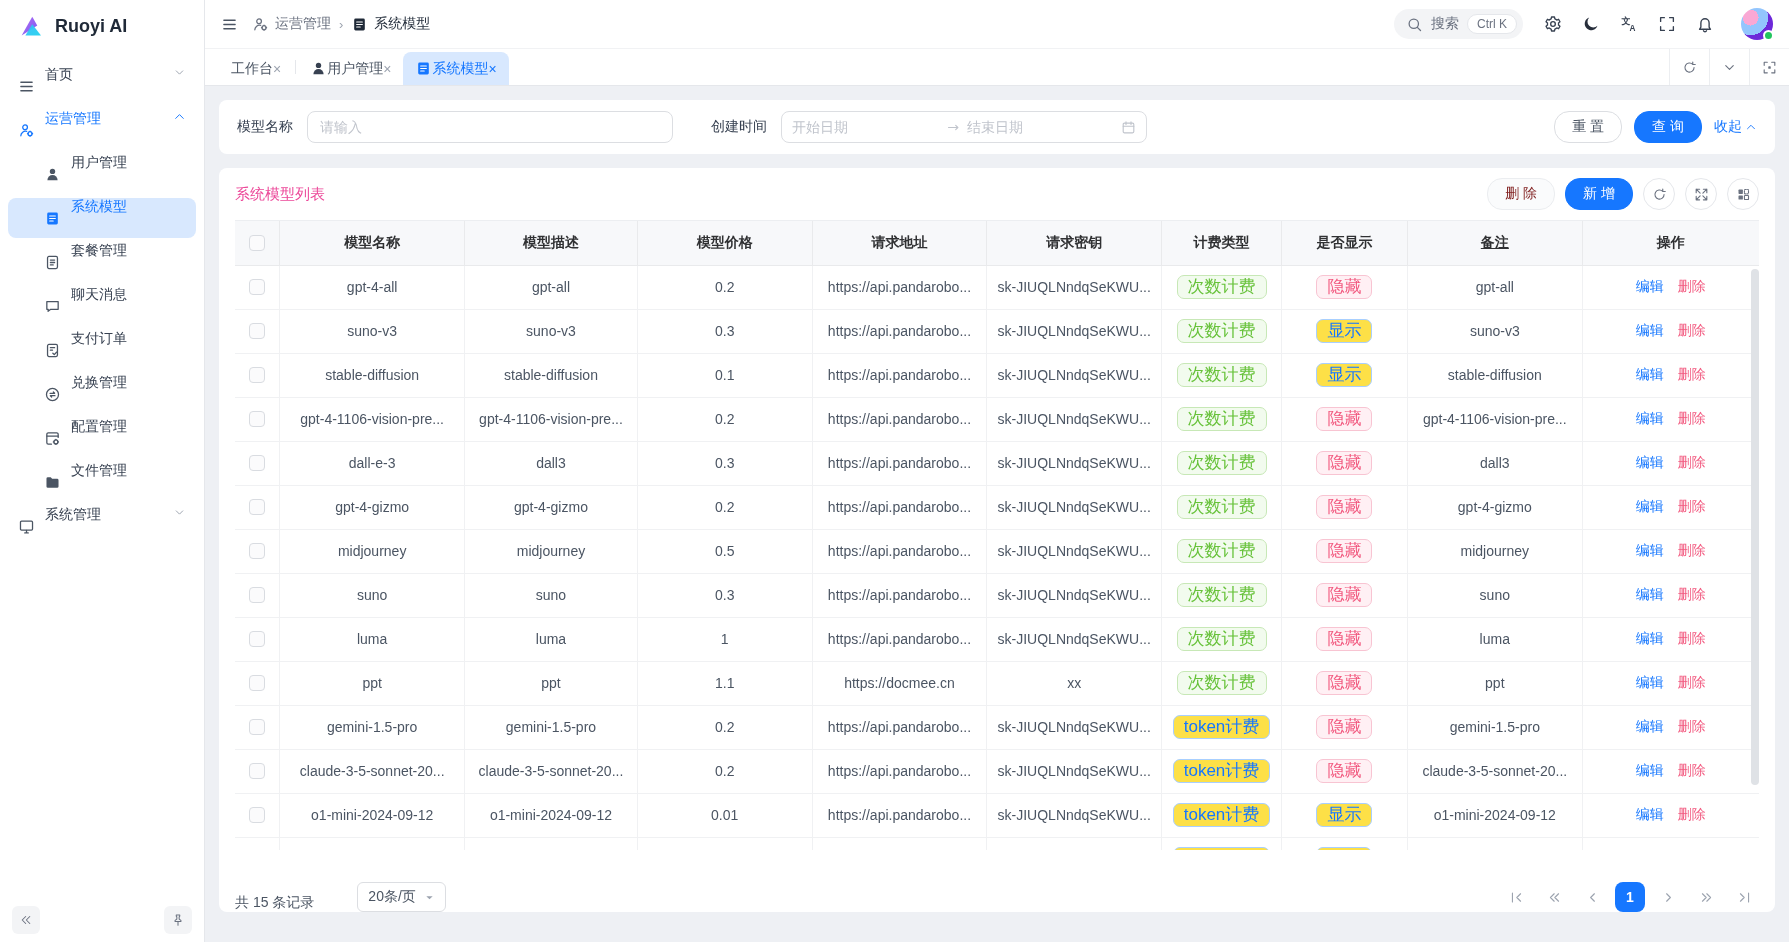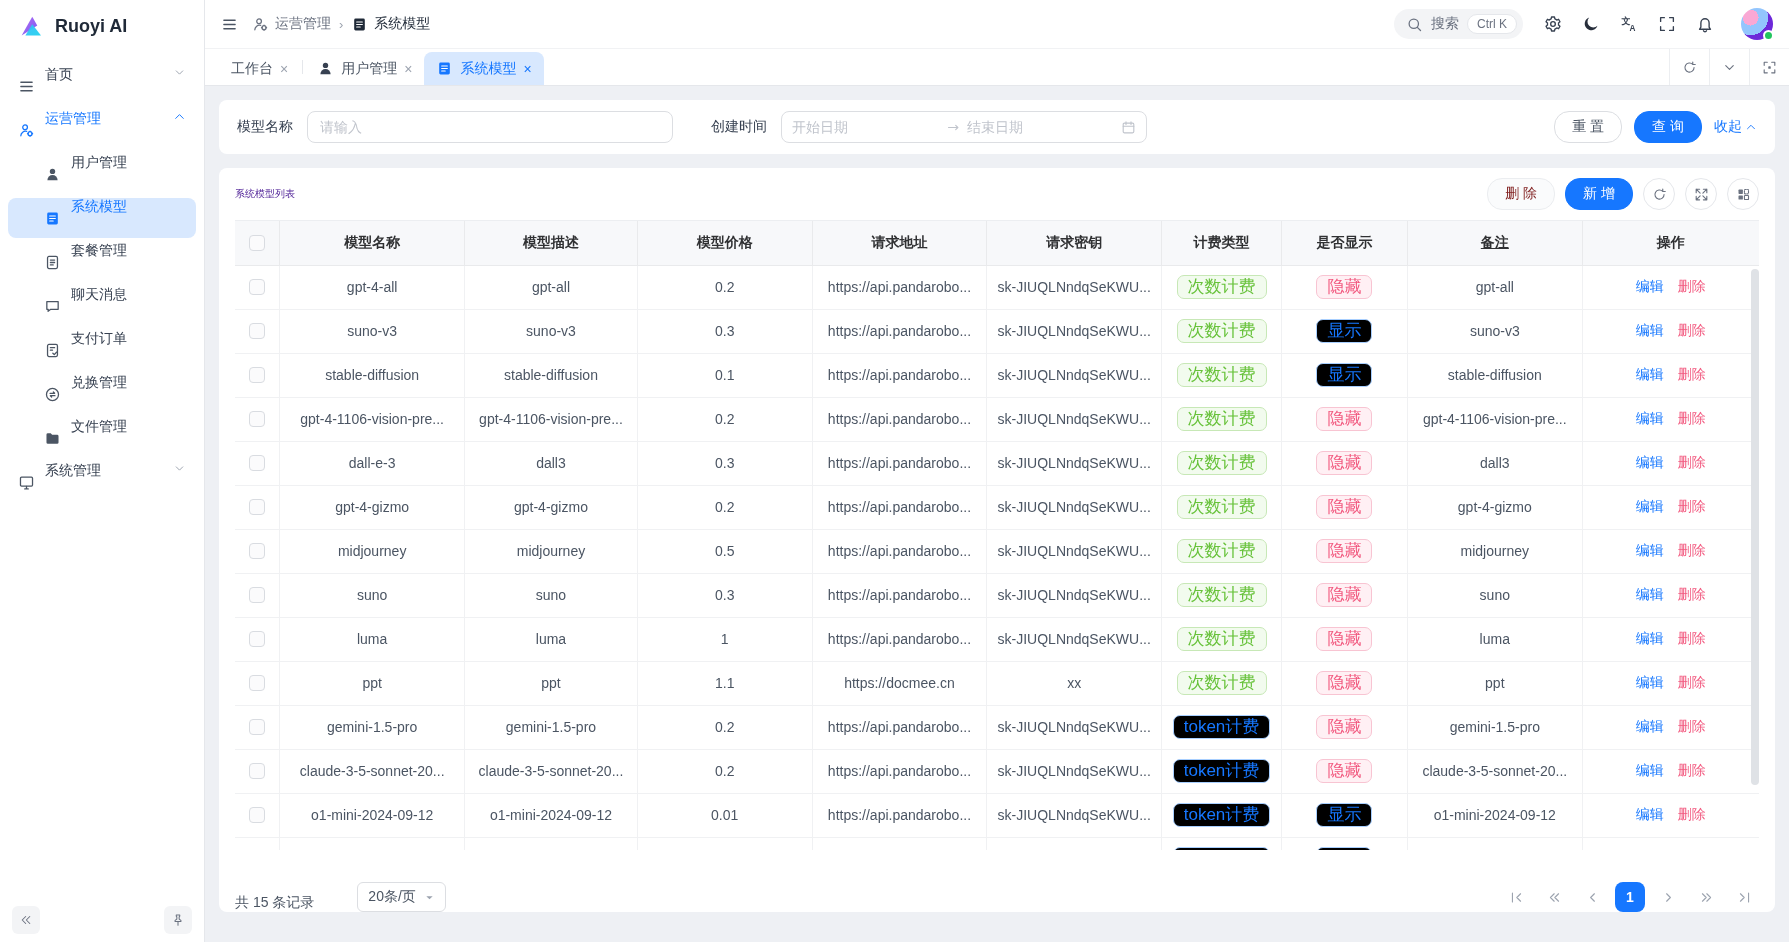--- a/index.html
+++ b/index.html
@@ -43,21 +43,21 @@
   .top-actions{display:flex;align-items:center;gap:6px;}
   .tbtn{width:32px;height:32px;border:none;background:transparent;border-radius:8px;display:flex;align-items:center;justify-content:center;color:#374151;cursor:pointer;}
   .tbtn svg{width:18px;height:18px;}
   .avatar-wrap{position:relative;margin-left:6px;cursor:pointer;}
   .avatar{width:32px;height:32px;border-radius:50%;background:radial-gradient(circle at 30% 30%,#f9a8d4 0 25%,#93c5fd 25% 55%,#6d28d9 55% 100%);}
   .status-dot{position:absolute;right:-1px;bottom:-1px;width:11px;height:11px;border-radius:50%;background:#22c55e;border:2px solid #fff;}
 
   
   .tabbar{height:38px;background:#fff;border-top:1px solid #f1f2f4;border-bottom:1px solid #e5e7eb;display:flex;align-items:stretch;}
   .tabs{flex:1;display:flex;align-items:stretch;padding-left:14px;}
-  .tab{display:flex;align-items:center;gap:7px;padding:0 12px;color:#4b5563;cursor:pointer;position:relative;margin-top:3px;border-radius:8px 8px 0 0;}
+  .tab{display:flex;align-items:center;padding:0 12px;color:#4b5563;cursor:pointer;position:relative;margin-top:3px;border-radius:8px 8px 0 0;}
   .tab .tab-x{color:#9ca3af;font-size:14px;line-height:1;}
   .tab .icon{color:#374151;}
   .tab.active{background:#d8e8fe;color:#1677ff;}
   .tab.active .icon,.tab.active .tab-x{color:#1677ff;}
   .tab-div{width:1px;background:#e5e7eb;margin:11px 2px;}
   .tab-controls{display:flex;align-items:stretch;}
   .tctrl{width:40px;border:none;background:transparent;border-left:1px solid #eceef1;color:#6b7280;display:flex;align-items:center;justify-content:center;cursor:pointer;}
   .tctrl svg{width:15px;height:15px;}
 
   
@@ -76,36 +76,36 @@
   .filter-right{margin-left:auto;display:flex;align-items:center;gap:12px;}
   .btn{height:32px;padding:0 17px;border-radius:15px;font-size:14px;cursor:pointer;font-family:inherit;}
   .btn-plain{background:#fff;border:1px solid #dcdee2;color:#4b5563;}
   .btn-primary{background:#1677ff;border:1px solid #1677ff;color:#fff;}
   .btn-disabled{background:#fafbfc;border:1px solid #ebedf0;color:#7f1d1d;cursor:not-allowed;}
   .collapse-link{color:#1677ff;display:flex;align-items:center;gap:3px;cursor:pointer;white-space:nowrap;}
   .collapse-link svg{width:12px;height:12px;}
 
   .list-card{margin-top:14px;padding:0 16px;display:flex;flex-direction:column;}
   .list-head{height:52px;display:flex;align-items:center;}
-  .list-title{font-size:10px;color:#4c1d95;}
+  .list-title{font-size:15px;color:#ec4899;}
   .list-actions{margin-left:auto;display:flex;align-items:center;gap:10px;}
   .circle-btn{width:32px;height:32px;border-radius:50%;border:1px solid #e5e7eb;background:#fff;color:#6b7280;display:flex;align-items:center;justify-content:center;cursor:pointer;}
   .circle-btn svg{width:15px;height:15px;}
 
   
   .tablewrap{position:relative;height:630px;overflow:hidden;border-top:1px solid #eceef1;}
   table{border-collapse:collapse;table-layout:fixed;width:100%;}
   th,td{height:44px;text-align:center;font-weight:normal;border-bottom:1px solid #f0f1f3;border-right:1px solid #f0f1f3;overflow:hidden;white-space:nowrap;text-overflow:ellipsis;padding:0 6px;}
   th{background:#f7f8fa;color:#303133;font-weight:bold;border-right:1px solid #e9eaec;border-bottom:1px solid #e9eaec;}
   th:last-child,td:last-child{border-right:none;}
   td{color:#4b5563;}
   .cb{width:16px;height:16px;border:1px solid #d9dce1;border-radius:4px;background:#fbfbfc;margin:0 auto;cursor:pointer;}
   .badge{display:inline-block;padding:2px 10px;border-radius:7px;font-size:17px;line-height:18px;border:1px solid;}
   .badge.green{color:#67c23a;background:#f2fbee;border-color:#c7e8b6;}
-  .badge.blue{color:#1677ff;background:#000000;border-color:#a8cfff;}
+  .badge.blue{color:#1677ff;background:#fde047;border-color:#a8cfff;}
   .badge.red{color:#f2597f;background:#fff0f4;border-color:#f8c4d2;}
   .lnk{cursor:pointer;margin:0 7px;}
   .lnk.edit{color:#1677ff;}
   .lnk.del{color:#f2597f;}
   .vscroll{position:absolute;right:0;top:48px;width:8px;height:516px;background:#dfe2e6;border-radius:4px;}
 
   
   .pagebar{height:62px;display:flex;align-items:flex-end;gap:29px;}
   .total-text{color:#4b5563;margin-right:14px;}
   .size-select{height:30px;border:1px solid #dcdee2;border-radius:6px;display:flex;align-items:center;gap:8px;padding:0 10px;color:#4b5563;cursor:pointer;}
@@ -216,20 +216,31 @@
             <svg viewBox="0 0 24 24" fill="none" stroke="currentColor" stroke-width="1.8" stroke-linecap="round" stroke-linejoin="round">
               <circle cx="12" cy="12" r="8.5"></circle>
               <path d="M8.5 10.3h6.5l-1.8-1.8M15.5 13.7H9l1.8 1.8"></path>
             </svg>
           </span>
           <span class="lbl">兑换管理</span>
         </div>
         <div class="mi child">
           <span class="icon">
             <svg viewBox="0 0 24 24" fill="none" stroke="currentColor" stroke-width="1.8" stroke-linecap="round" stroke-linejoin="round">
+              <path d="M20 10.5V6a2 2 0 0 0-2-2H6a2 2 0 0 0-2 2v12a2 2 0 0 0 2 2h4.5"></path>
+              <path d="M4 8.5h16"></path>
+              <circle cx="16.8" cy="16.8" r="2.8"></circle>
+              <path d="M16.8 13.2v1M16.8 19.4v1M13.2 16.8h1M19.4 16.8h1"></path>
+            </svg>
+          </span>
+          <span class="lbl">配置管理</span>
+        </div>
+        <div class="mi child">
+          <span class="icon">
+            <svg viewBox="0 0 24 24" fill="none" stroke="currentColor" stroke-width="1.8" stroke-linecap="round" stroke-linejoin="round">
               <path d="M3.5 6.5a2 2 0 0 1 2-2h4l2 2.3h7a2 2 0 0 1 2 2v8.7a2 2 0 0 1-2 2h-13a2 2 0 0 1-2-2z" fill="currentColor" stroke="none"></path>
             </svg>
           </span>
           <span class="lbl">文件管理</span>
         </div>
         <div class="mi">
           <span class="icon">
             <svg viewBox="0 0 24 24" fill="none" stroke="currentColor" stroke-width="1.8" stroke-linecap="round" stroke-linejoin="round">
               <rect x="3.5" y="4.5" width="17" height="12.5" rx="1.5"></rect>
               <path d="M9.5 21h5M12 17.5V21"></path>

